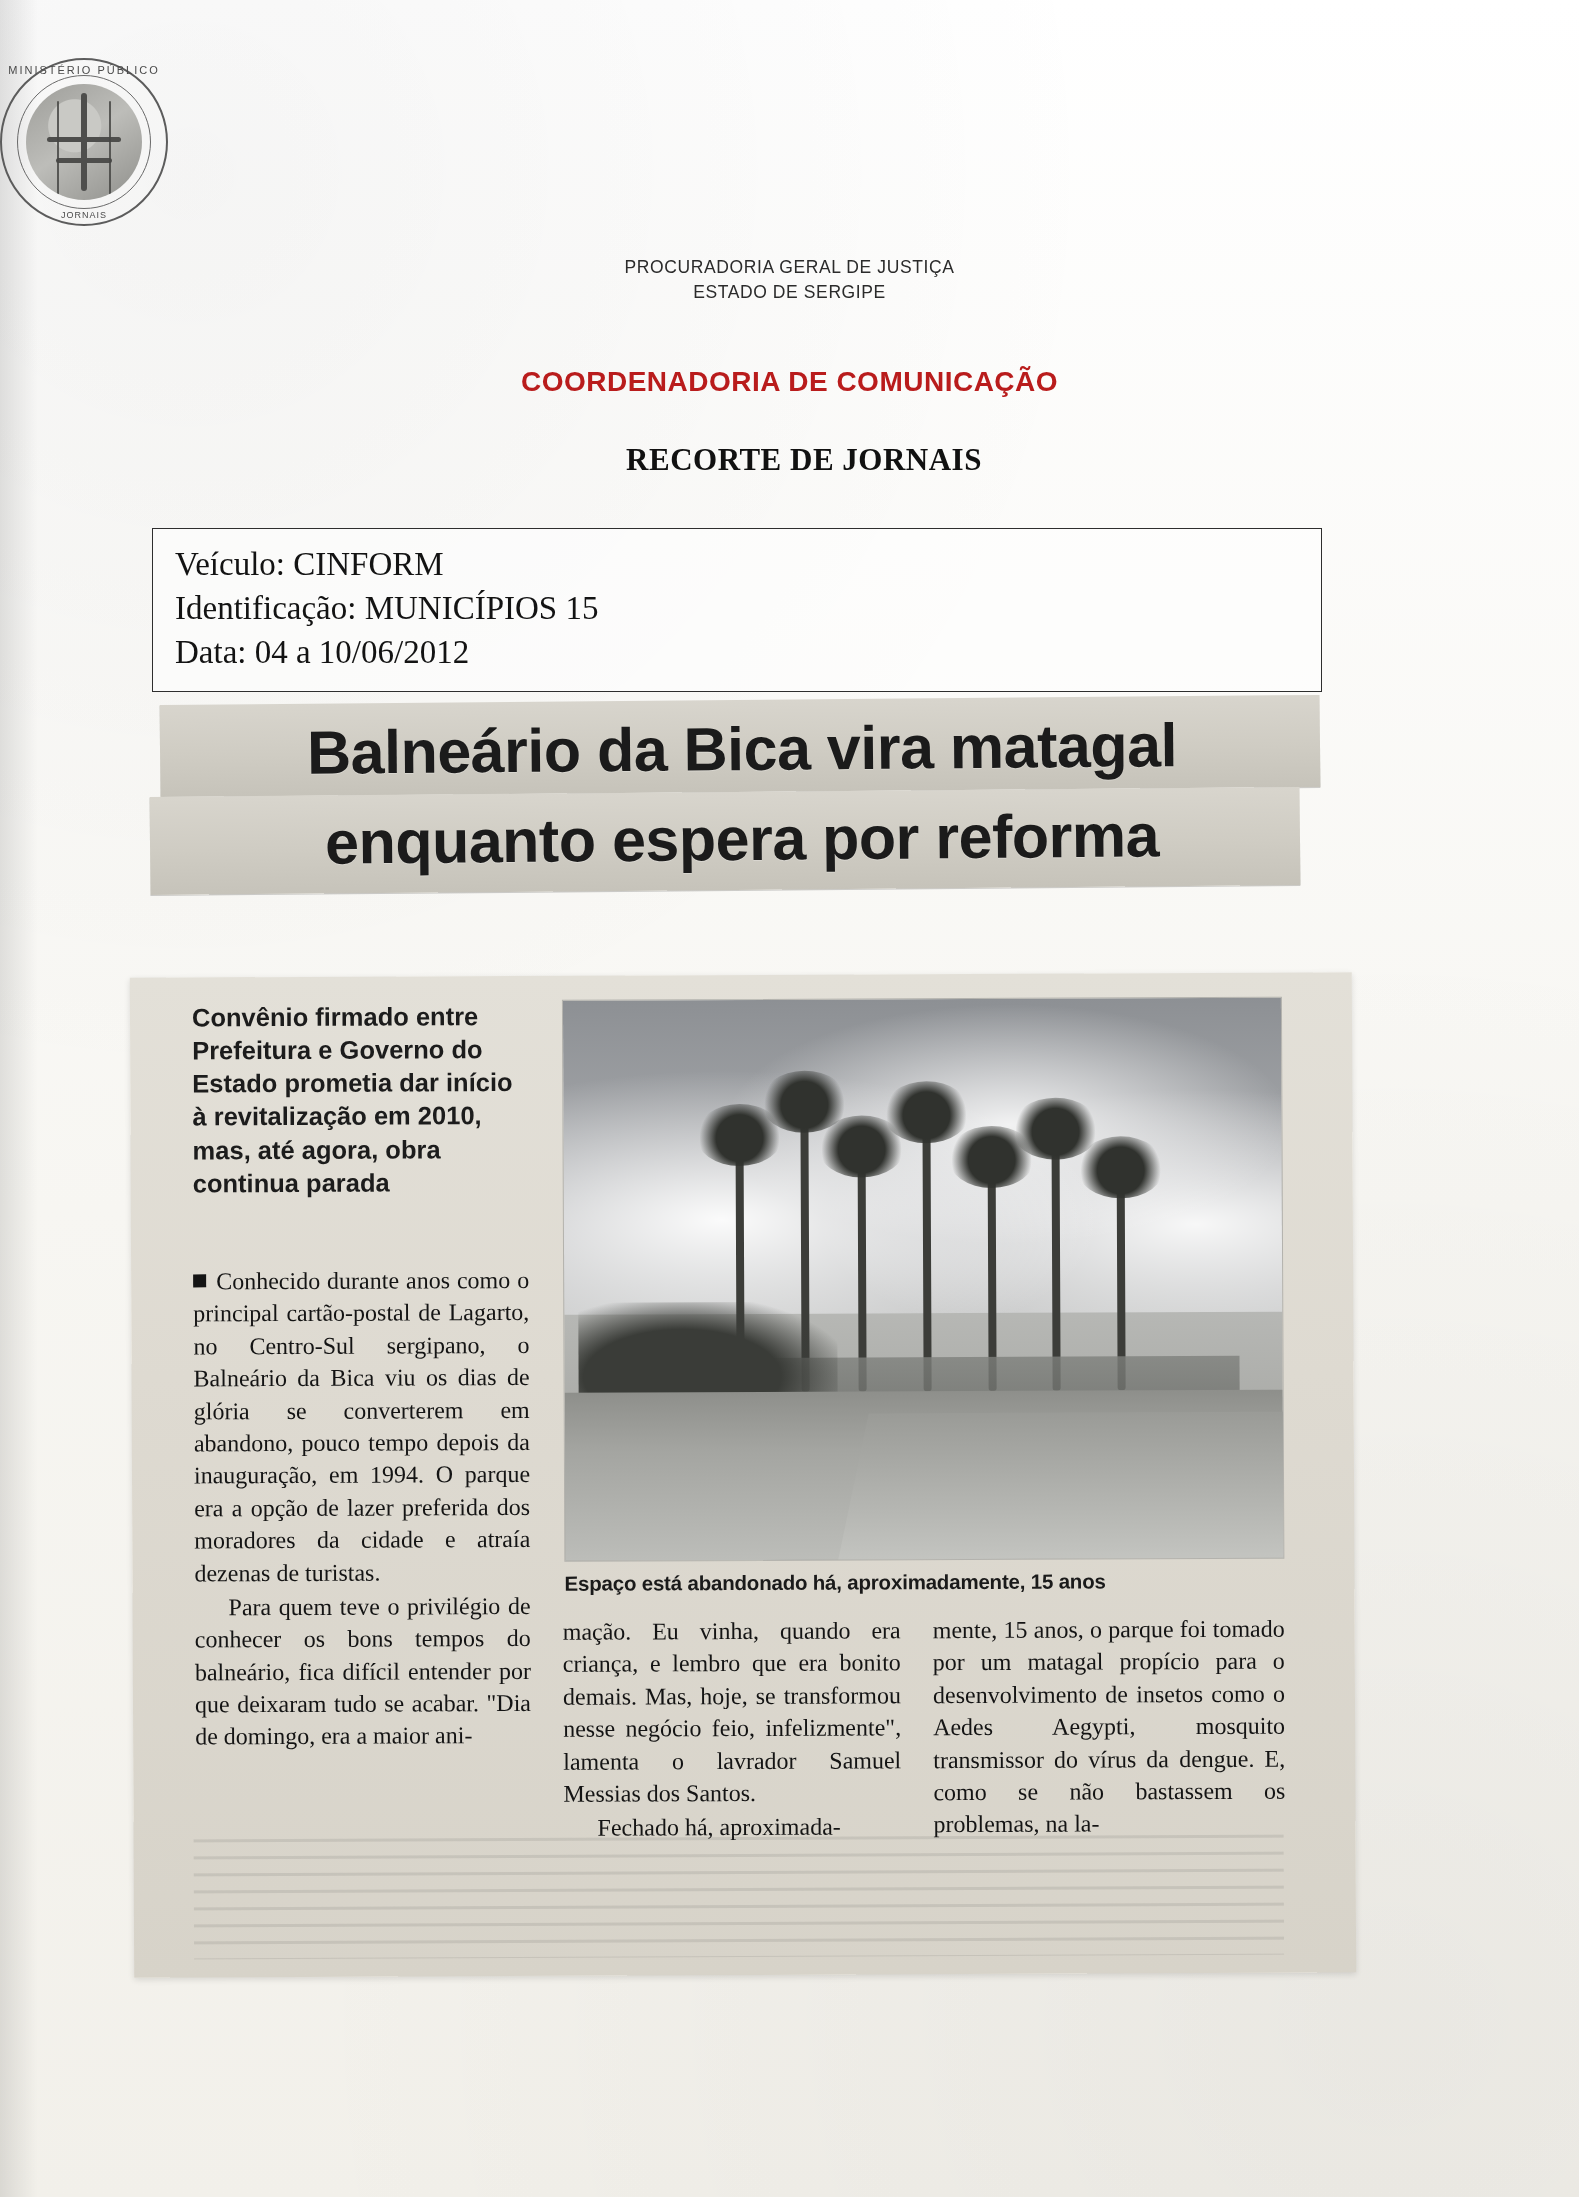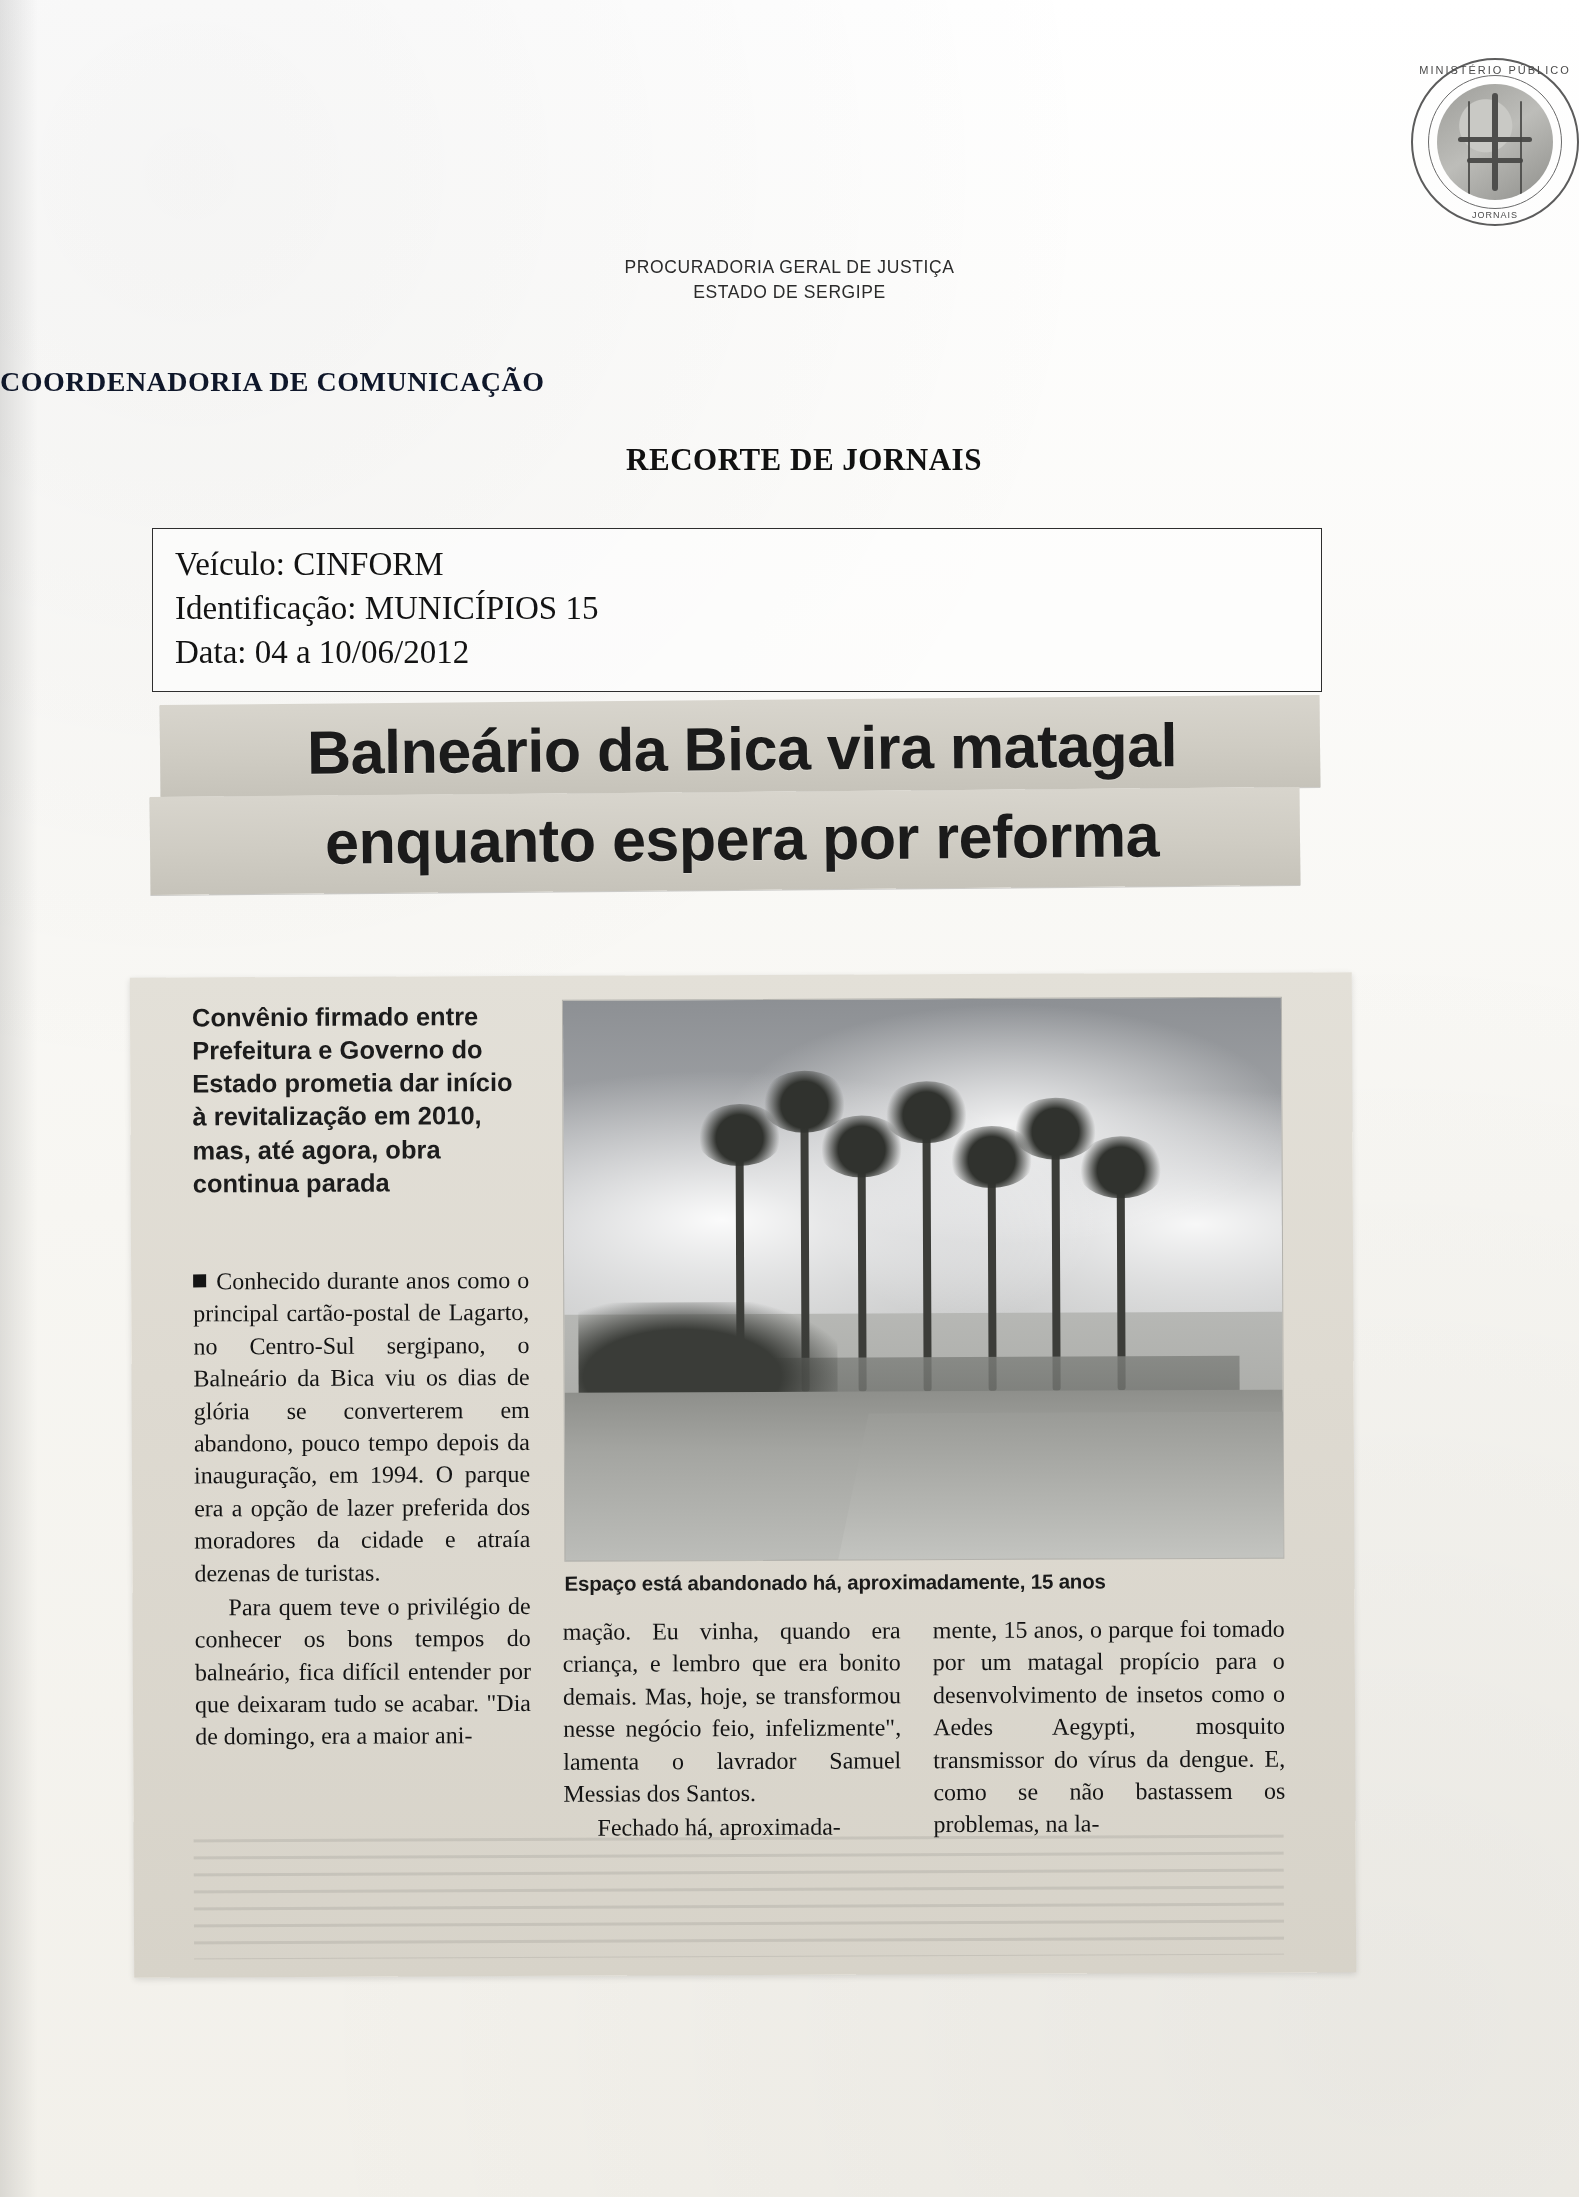--- a/index.html
+++ b/index.html
@@ -33,21 +33,21 @@
     z-index: 2;
   }
 
   
   .crest-wrap {
     position: absolute;
     top: 58px;
     left: 0;
     right: 0;
     display: flex;
-    justify-content: flex-end;
+    justify-content: flex-start;
   }
   .crest {
     width: 168px;
     height: 168px;
     position: relative;
   }
   .crest-ring {
     position: absolute;
     inset: 0;
     border-radius: 50%;
@@ -116,25 +116,26 @@
     letter-spacing: 0.6px;
     line-height: 1.45;
     color: #2b2b2b;
   }
 
   .dept-title {
     position: absolute;
     top: 366px;
     left: 0;
     right: 0;
-    font-family: Liberation Serif, serif;
+    text-align: center;
+    font-family: Liberation Sans, sans-serif;
     font-size: 28px;
     font-weight: 700;
     letter-spacing: 0.5px;
-    color: #0f172a;
+    color: #b91c1c;
   }
   .doc-title {
     position: absolute;
     top: 442px;
     left: 0;
     right: 0;
     text-align: center;
     font-family: "Liberation Serif", serif;
     font-size: 31px;
     font-weight: 700;

